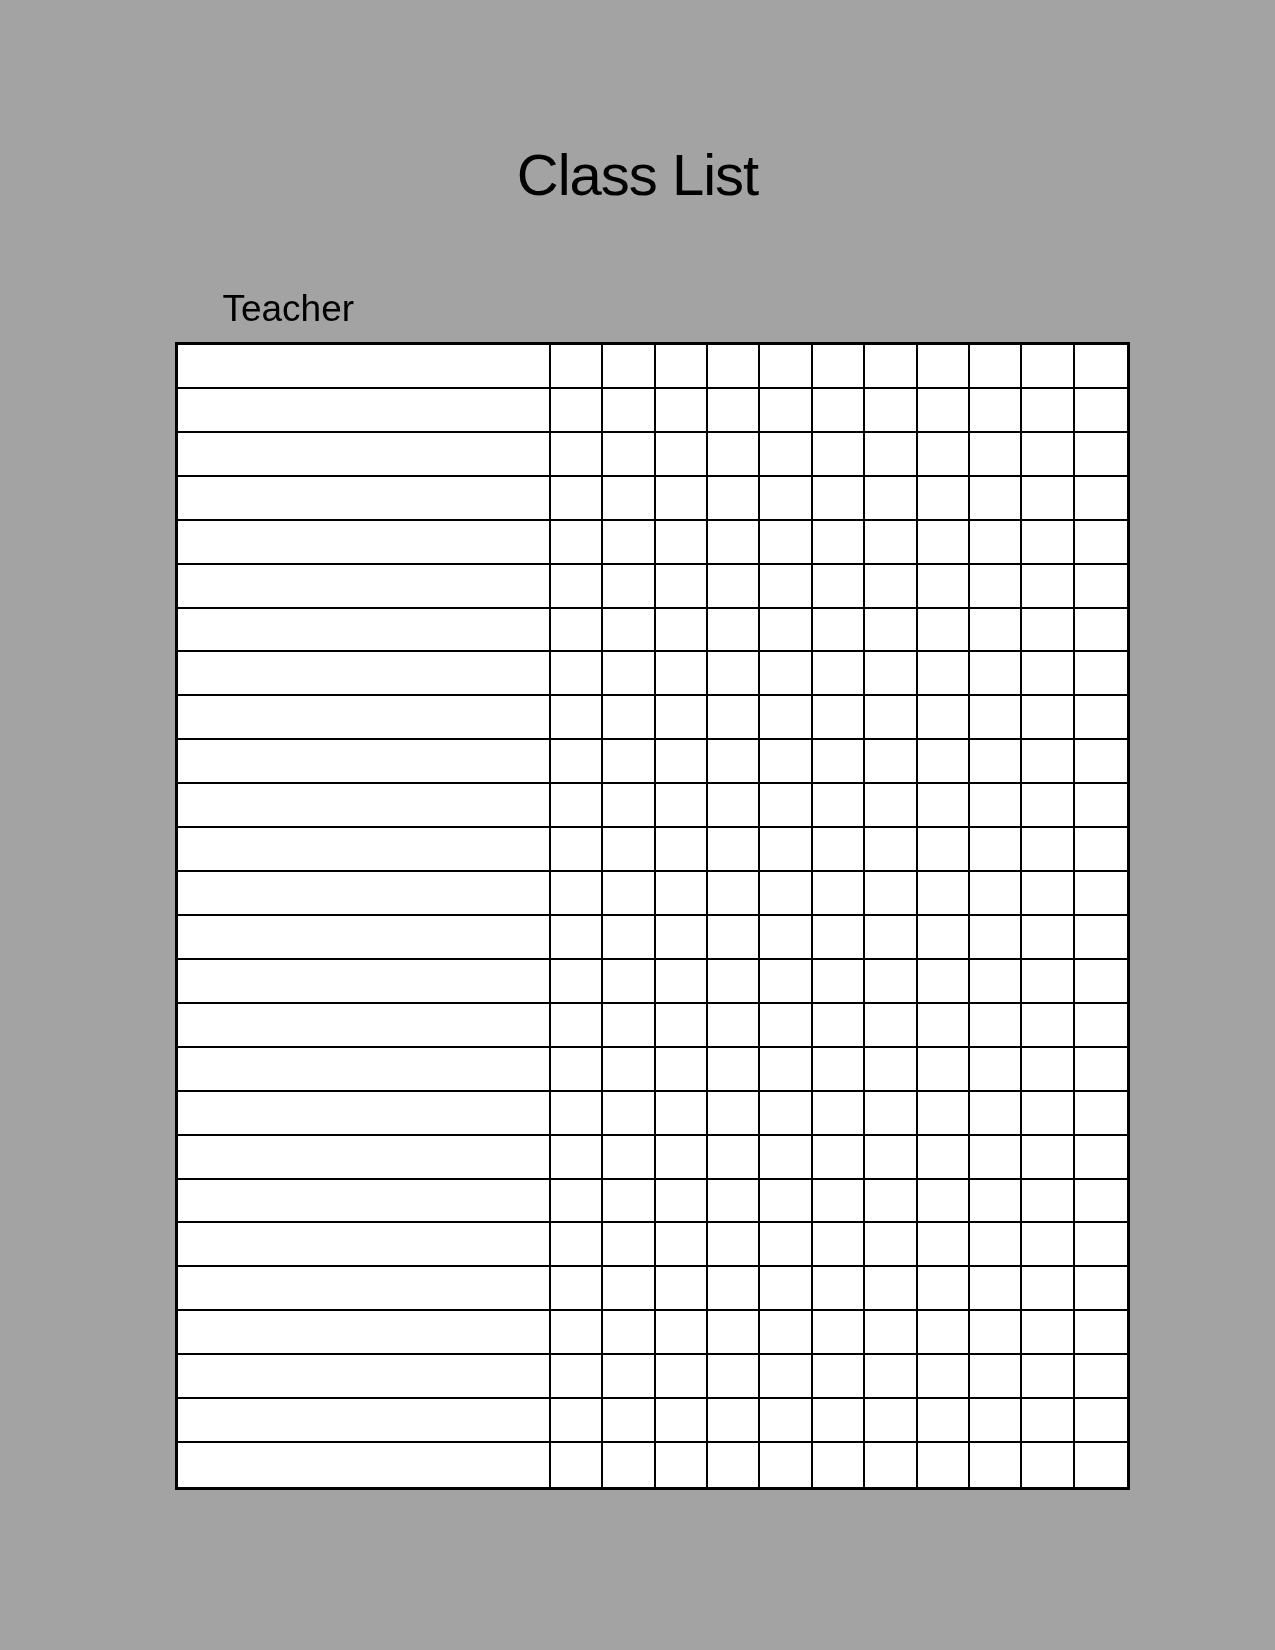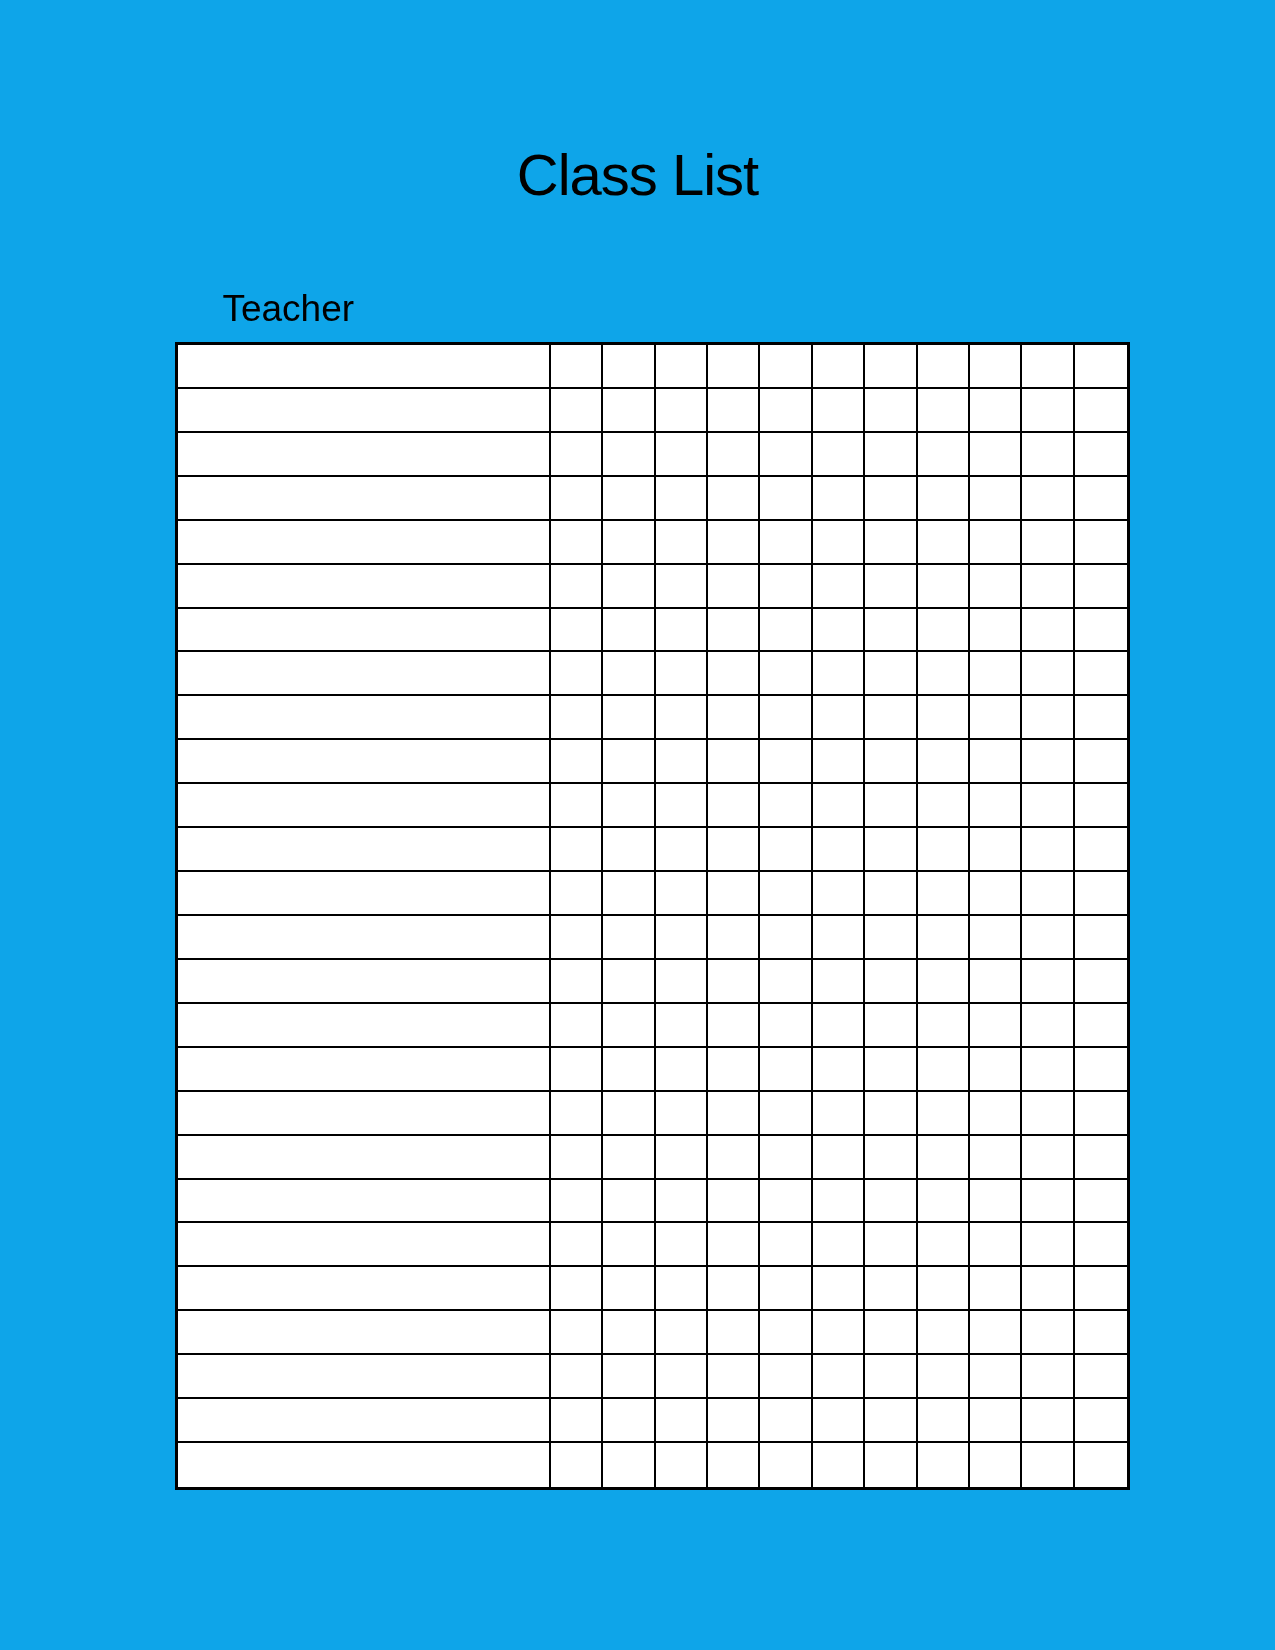--- a/index.html
+++ b/index.html
@@ -4,21 +4,21 @@
 <style>
   html, body {
     margin: 0;
     padding: 0;
     background: #ffffff;
   }
   .page {
     position: relative;
     width: 1275px;
     height: 1650px;
-    background: #0ea5e9;
+    background: #a3a3a3;
     font-family: "Liberation Sans", sans-serif;
     color: #000000;
     overflow: hidden;
   }
   .title {
     position: absolute;
     top: 146px;
     left: 0;
     width: 100%;
     margin: 0;

